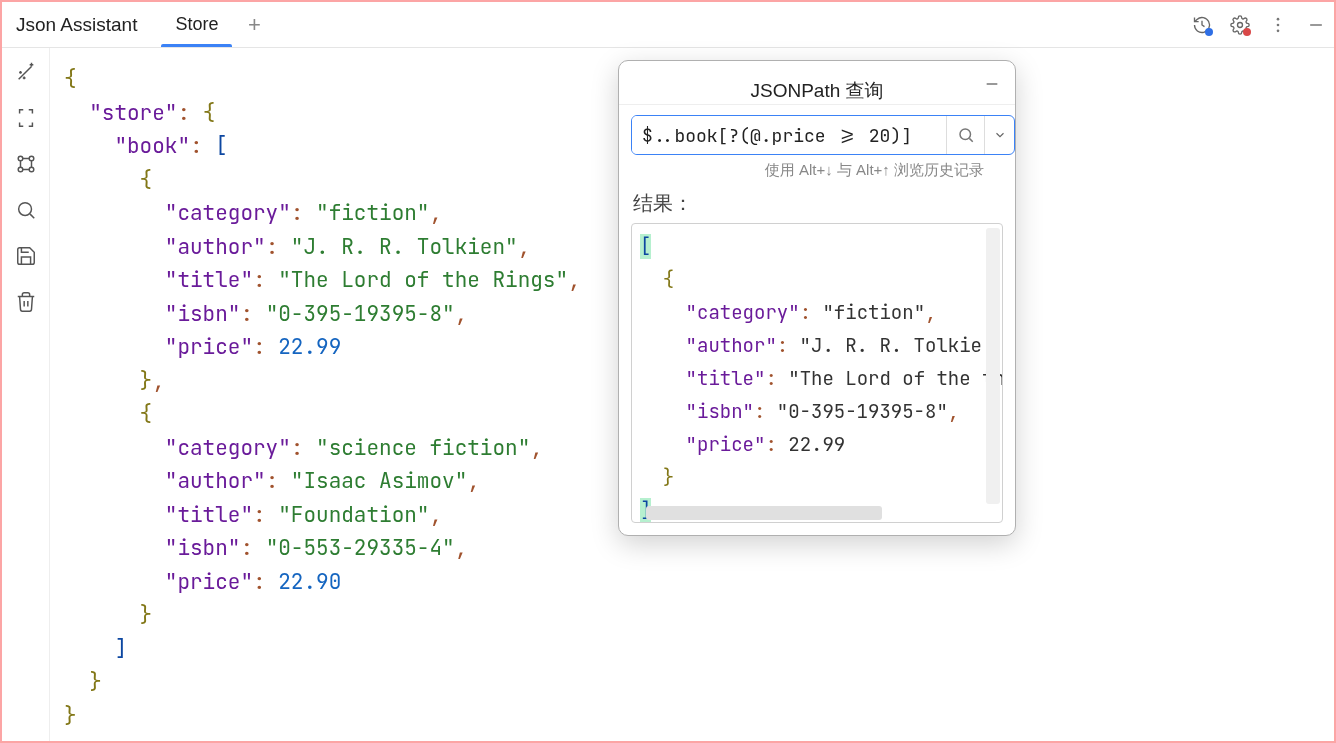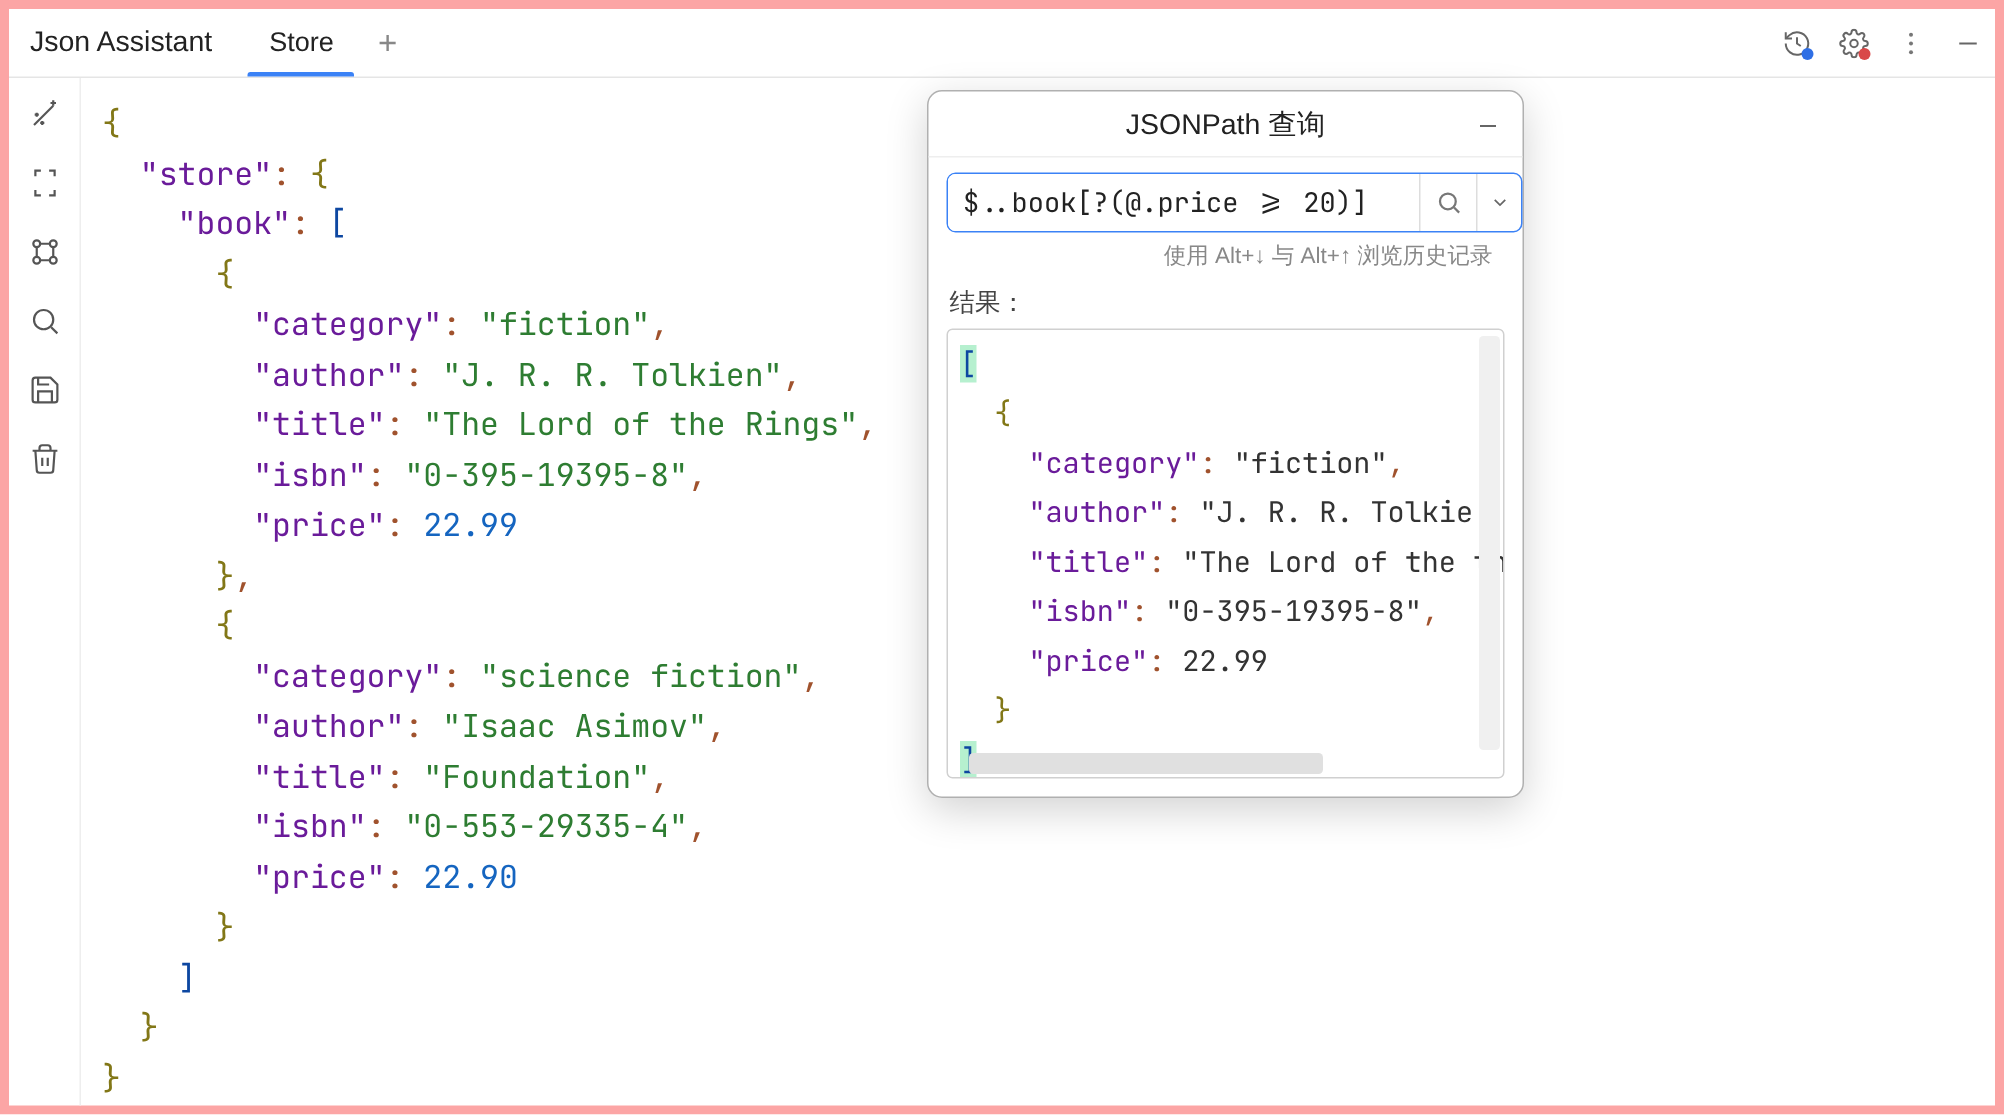--- a/index.html
+++ b/index.html
@@ -1,17 +1,17 @@
 <!DOCTYPE html>
 <html><head>
 <meta charset="utf-8">
 <style>
   * { box-sizing: border-box; margin: 0; padding: 0; }
   html, body { width: 1336px; height: 743px; font-family: -apple-system, "Segoe UI", "Helvetica Neue", Arial, sans-serif; background: #fff; color: #333; overflow: hidden; }
-  .app { display: flex; flex-direction: column; width: 100%; height: 100%; border: 6px solid #fca5a5; }
+  .app { display: flex; flex-direction: column; width: 100%; height: 100%; border: 2px solid #fca5a5; }
   .titlebar { display: flex; align-items: center; height: 46px; border-bottom: 1px solid #e5e5e5; padding: 0 6px 0 14px; }
   .app-title { font-size: 19px; font-weight: 500; color: #222; margin-right: 18px; }
   .tabs { display: flex; height: 100%; align-items: stretch; }
   .tab { display: flex; align-items: center; padding: 16px 20px; font-size: 18px; color: #555; cursor: pointer; position: relative; }
   .tab.active { color: #222; }
   .tab.active::after { content: ""; position: absolute; left: 6px; right: 6px; bottom: 0; height: 3px; background: #3b82f6; border-radius: 2px 2px 0 0; }
   .tab-add { display: flex; align-items: center; justify-content: center; width: 32px; color: #888; font-size: 22px; cursor: pointer; }
   .titlebar-spacer { flex: 1; }
   .titlebar-icons { display: flex; align-items: center; gap: 14px; color: #777; }
   .tb-icon { width: 24px; height: 24px; display: flex; align-items: center; justify-content: center; cursor: pointer; position: relative; }
@@ -28,31 +28,31 @@
   .editor { flex: 1; position: relative; padding: 14px 10px 10px 14px; font-family: "JetBrains Mono", "SF Mono", Menlo, Consolas, monospace; font-size: 21px; line-height: 33.5px; white-space: pre; color: #333; overflow: hidden; }
   .tok-brace { color: #827717; }
   .tok-bracket { color: #0d47a1; }
   .tok-key { color: #6a1b9a; }
   .tok-string { color: #2e7d32; }
   .tok-number { color: #1565c0; }
   .tok-punc { color: #a0522d; }
 
   
   .popup { position: absolute; left: 618px; top: 60px; width: 398px; background: #fff; border: 1px solid #b0b0b0; border-radius: 10px; box-shadow: 0 8px 28px rgba(0,0,0,0.18); display: flex; flex-direction: column; }
-  .popup-header { display: flex; align-items: center; justify-content: center; height: 44px; position: relative; font-size: 19px; color: #222; border-bottom: 1px solid #eee; }
+  .popup-header { display: flex; align-items: flex-end; justify-content: center; height: 44px; position: relative; font-size: 19px; color: #222; border-bottom: 1px solid #eee; }
   .popup-min { position: absolute; right: 12px; top: 12px; width: 22px; height: 22px; display: flex; align-items: center; justify-content: center; cursor: pointer; }
   .popup-min svg { width: 16px; height: 16px; stroke: #666; stroke-width: 2; }
   .popup-search-row { display: flex; align-items: stretch; margin: 10px 0 4px 12px; border: 1.5px solid #3b82f6; border-radius: 6px; height: 40px; overflow: hidden; }
   .popup-input { flex: 1; border: none; outline: none; padding: 0 10px; font-family: "JetBrains Mono","SF Mono",Menlo,Consolas,monospace; font-size: 18px; color: #222; }
   .popup-search-btn { width: 38px; display: flex; align-items: center; justify-content: center; border-left: 1px solid #ddd; cursor: pointer; }
   .popup-search-btn svg { width: 18px; height: 18px; stroke: #777; fill: none; stroke-width: 2; }
   .popup-dd { width: 30px; display: flex; align-items: center; justify-content: center; border-left: 1px solid #ddd; cursor: pointer; }
   .popup-dd svg { width: 14px; height: 14px; stroke: #666; fill: none; stroke-width: 2; }
-  .popup-hint { text-align: right; font-size: 15px; color: #888; margin: 2px 20px 6px 0; }
-  .popup-result-label { font-size: 17px; color: #444; margin: 4px 14px 6px 14px; }
+  .popup-hint { text-align: right; font-size: 15px; color: #888; margin: 2px 31px 6px 0; }
+  .popup-result-label { font-size: 20px; color: #444; margin: 4px 14px 6px 14px; }
   .popup-result { margin: 0 12px 12px 12px; border: 1px solid #d0d0d0; border-radius: 4px; height: 300px; position: relative; overflow: hidden; font-family: "JetBrains Mono","SF Mono",Menlo,Consolas,monospace; font-size: 19px; line-height: 33px; white-space: pre; padding: 6px 8px; }
   .hl { background: #b6f0cf; }
   .popup-scroll-v { position: absolute; right: 2px; top: 4px; width: 14px; bottom: 18px; background: #f0f0f0; border-radius: 3px; }
   .popup-scroll-h { position: absolute; left: 14px; bottom: 2px; height: 14px; right: 120px; background: #e0e0e0; border-radius: 3px; }
 </style>
 </head>
 <body>
 
 <div class="app">
   <div class="titlebar">

